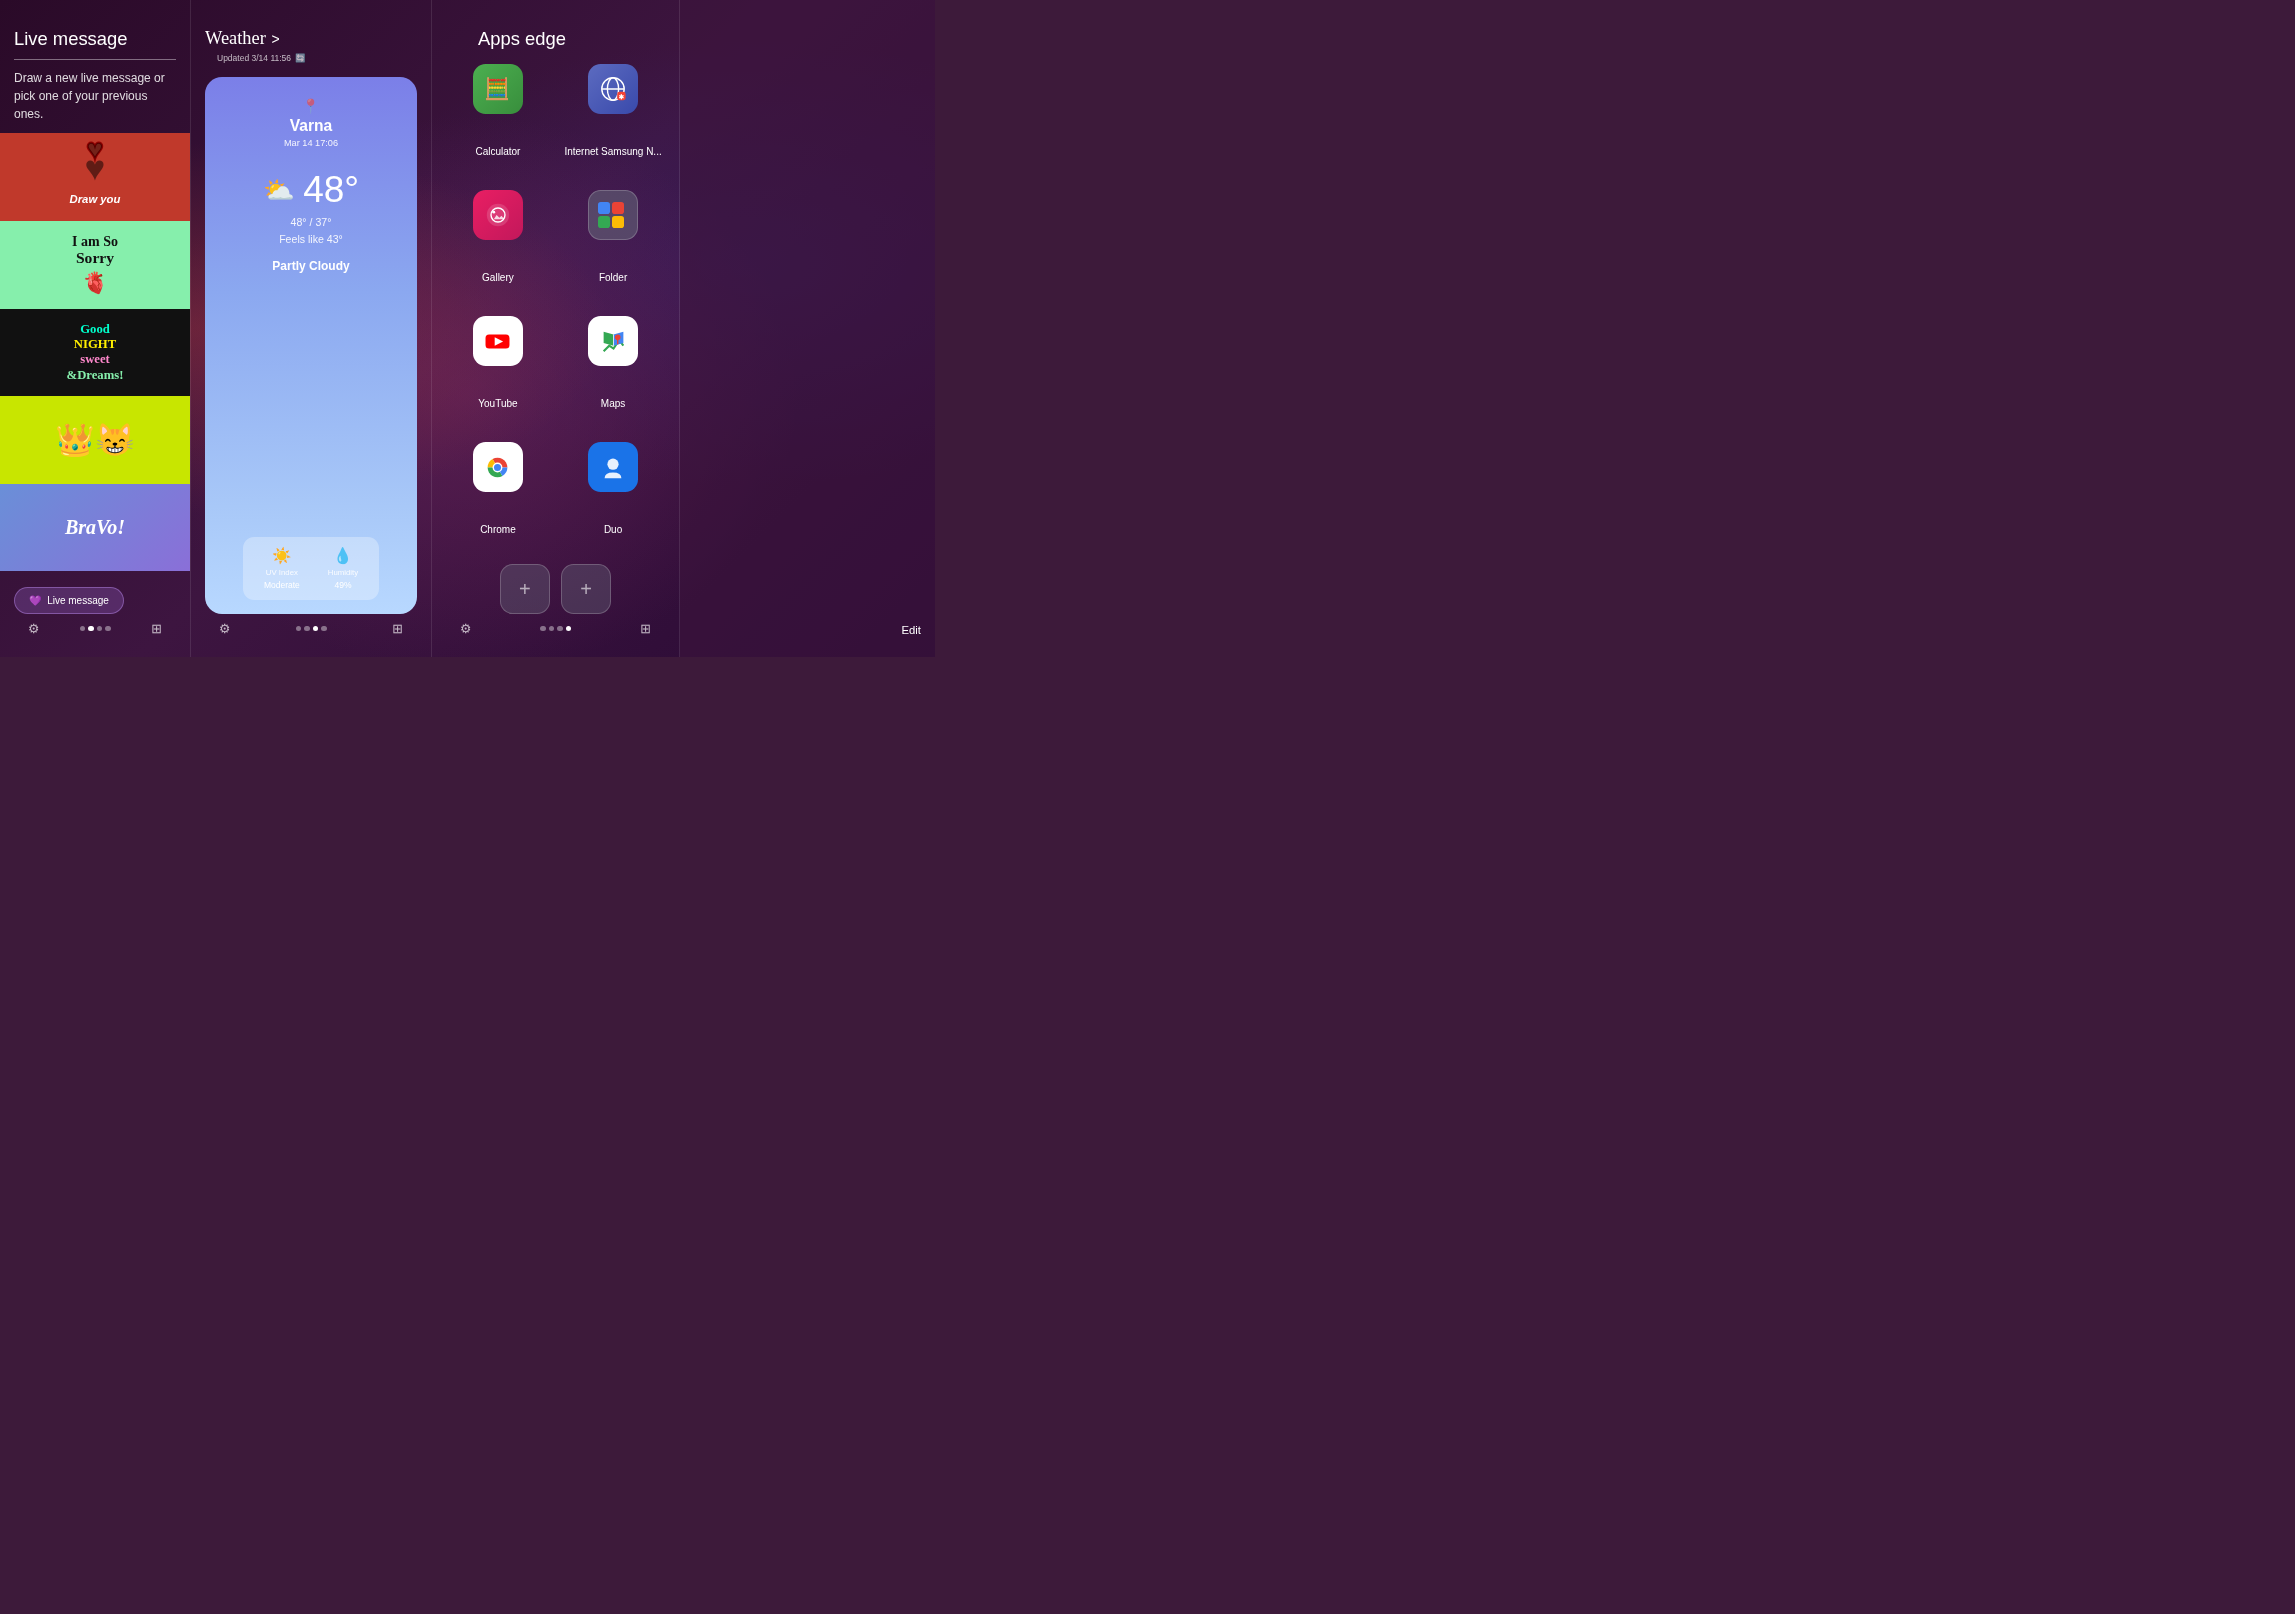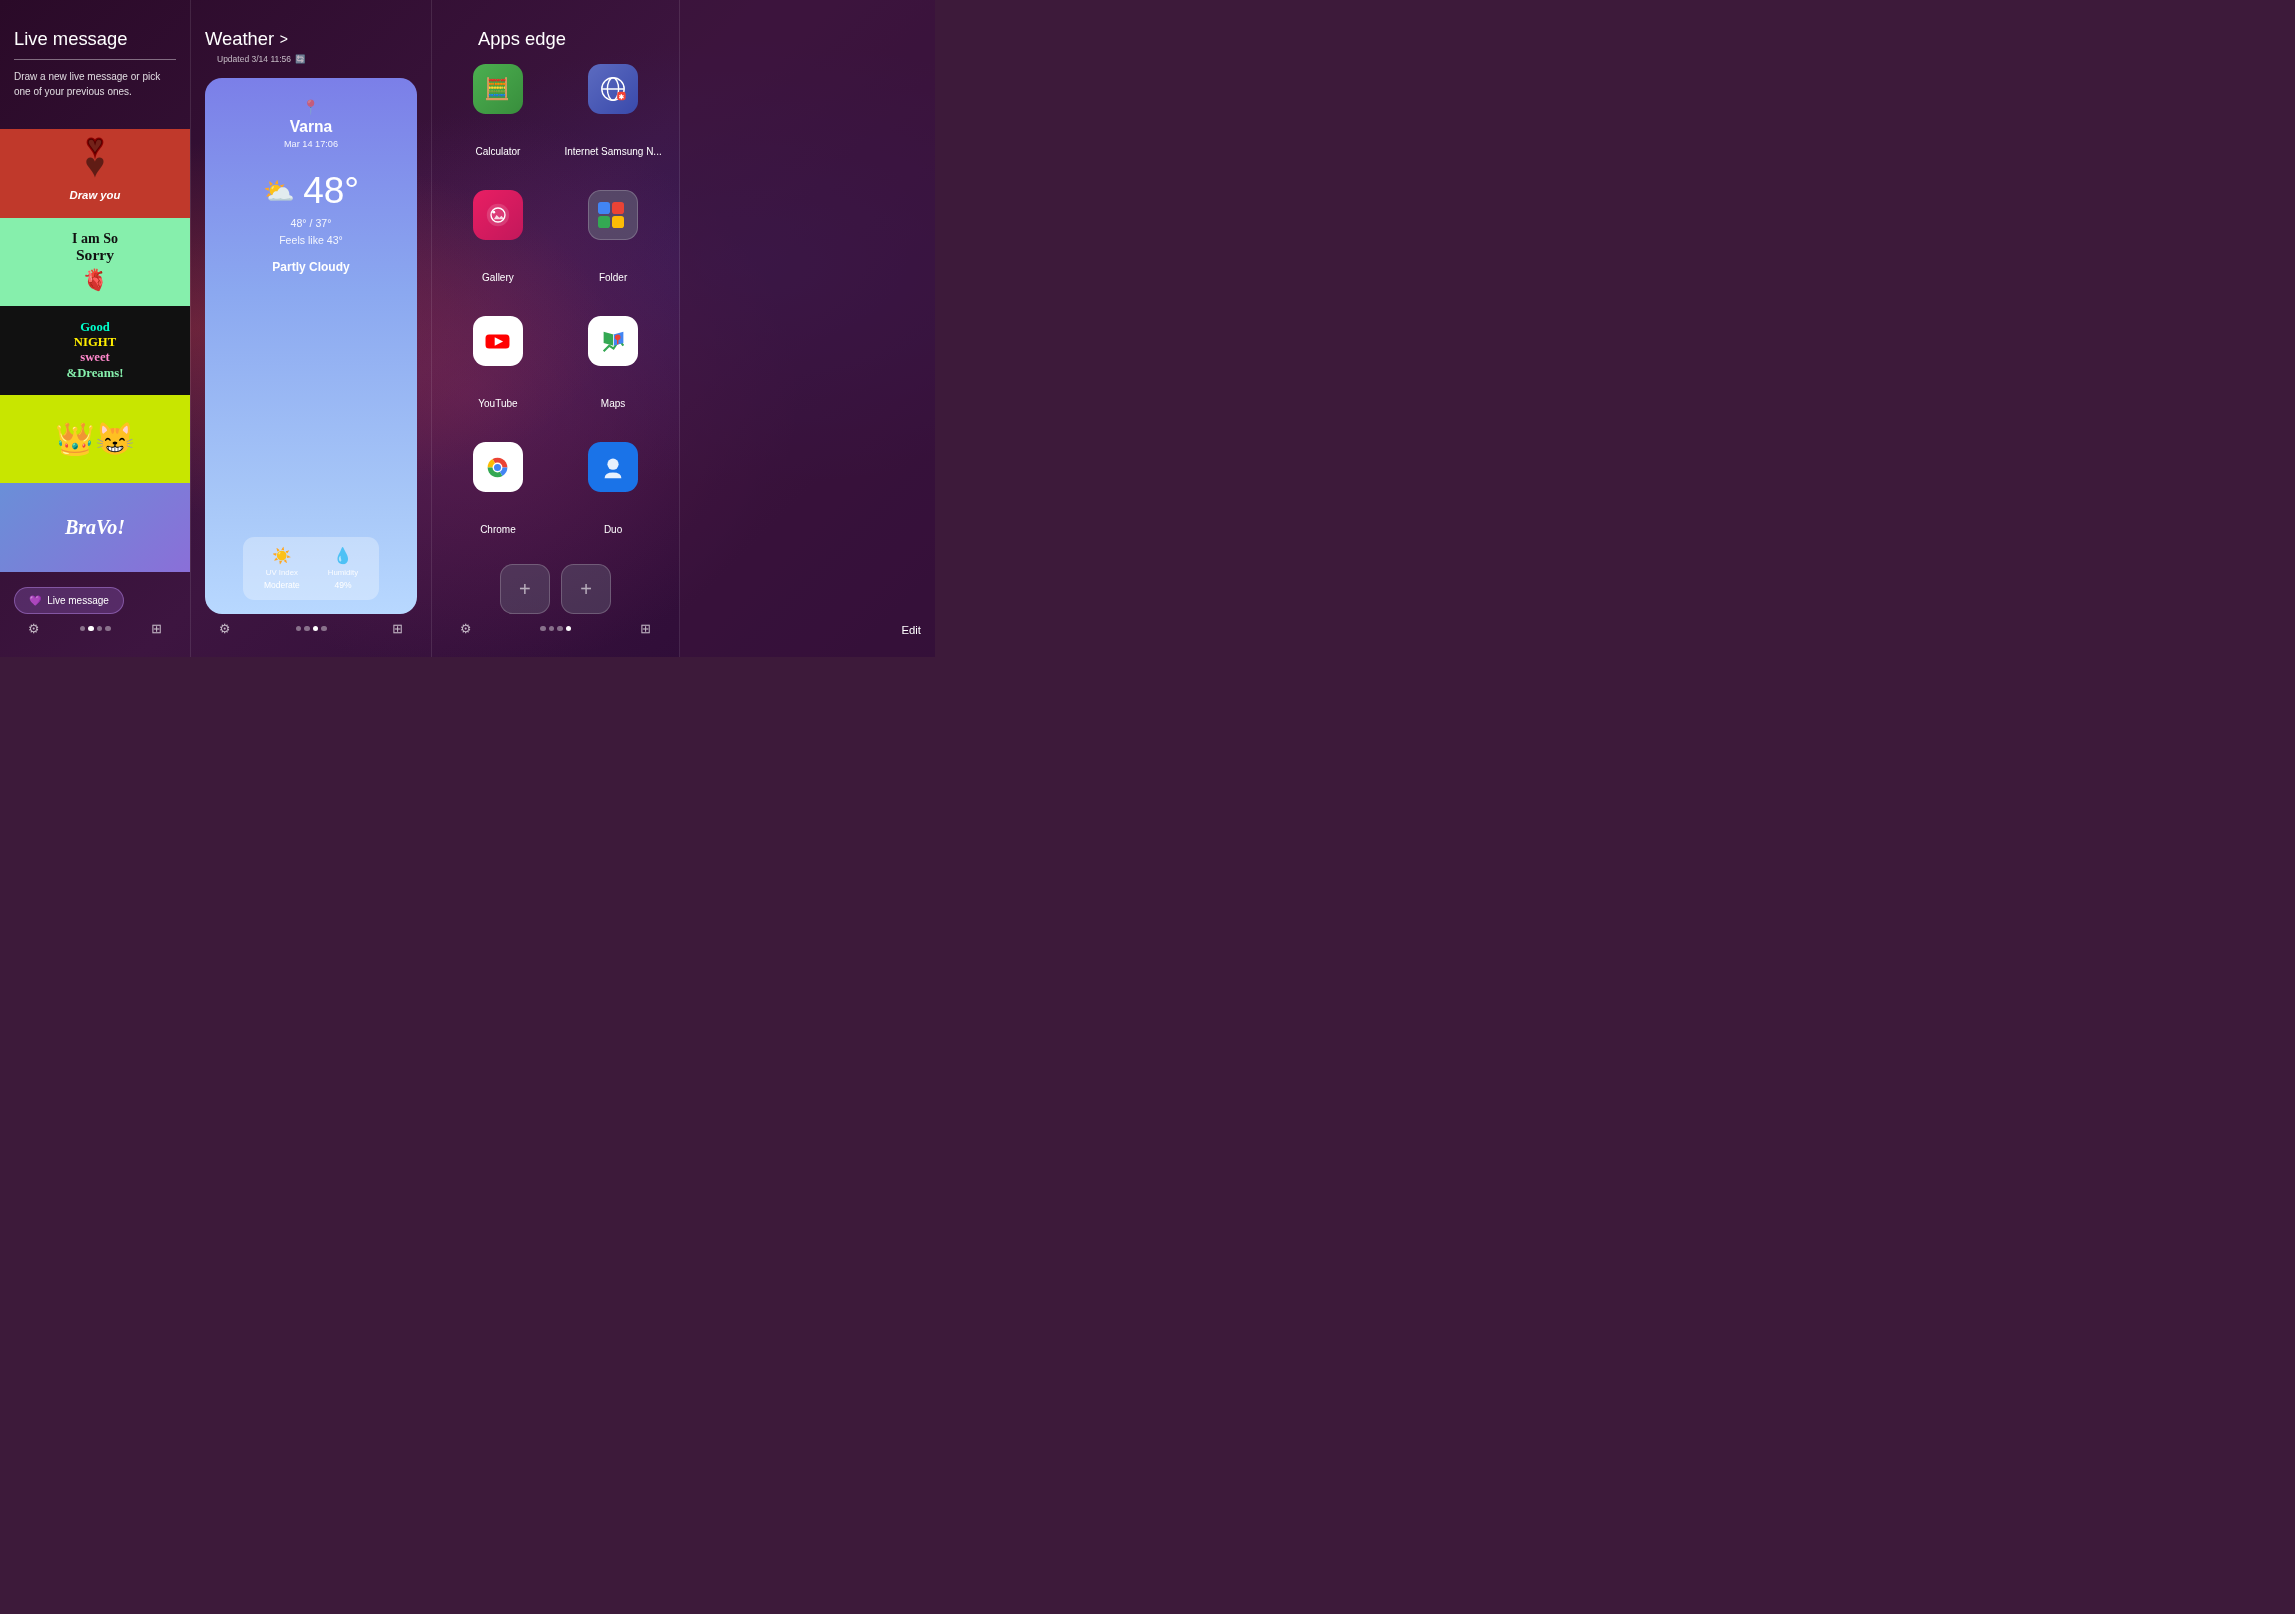--- a/index.html
+++ b/index.html
@@ -56,23 +56,23 @@
     }
 
     .panel-divider {
       height: 0.7px;
       background: rgba(255,255,255,0.4);
       margin-bottom: 10px;
     }
 
     .panel-desc {
       color: rgba(255,255,255,0.85);
-      font-size: 10px;
+      font-size: 12px;
       line-height: 1.5;
-      margin-bottom: 30px;
+      margin-bottom: 10px;
     }
 
     .live-images {
       flex: 1;
       overflow: hidden;
       margin-left: -14px;
       margin-right: -14px;
       display: flex;
       flex-direction: column;
     }
@@ -215,20 +215,21 @@
       display: flex;
       align-items: center;
       gap: 5.7px;
       margin-bottom: 4.2px;
     }
 
     .weather-title {
       color: white;
       font-size: 18.4px;
       font-weight: 300;
+      font-family: Liberation Serif, serif;
     }
 
     .weather-chevron {
       color: white;
       font-size: 14px;
     }
 
     .weather-updated {
       color: rgba(255,255,255,0.7);
       font-size: 8.5px;

